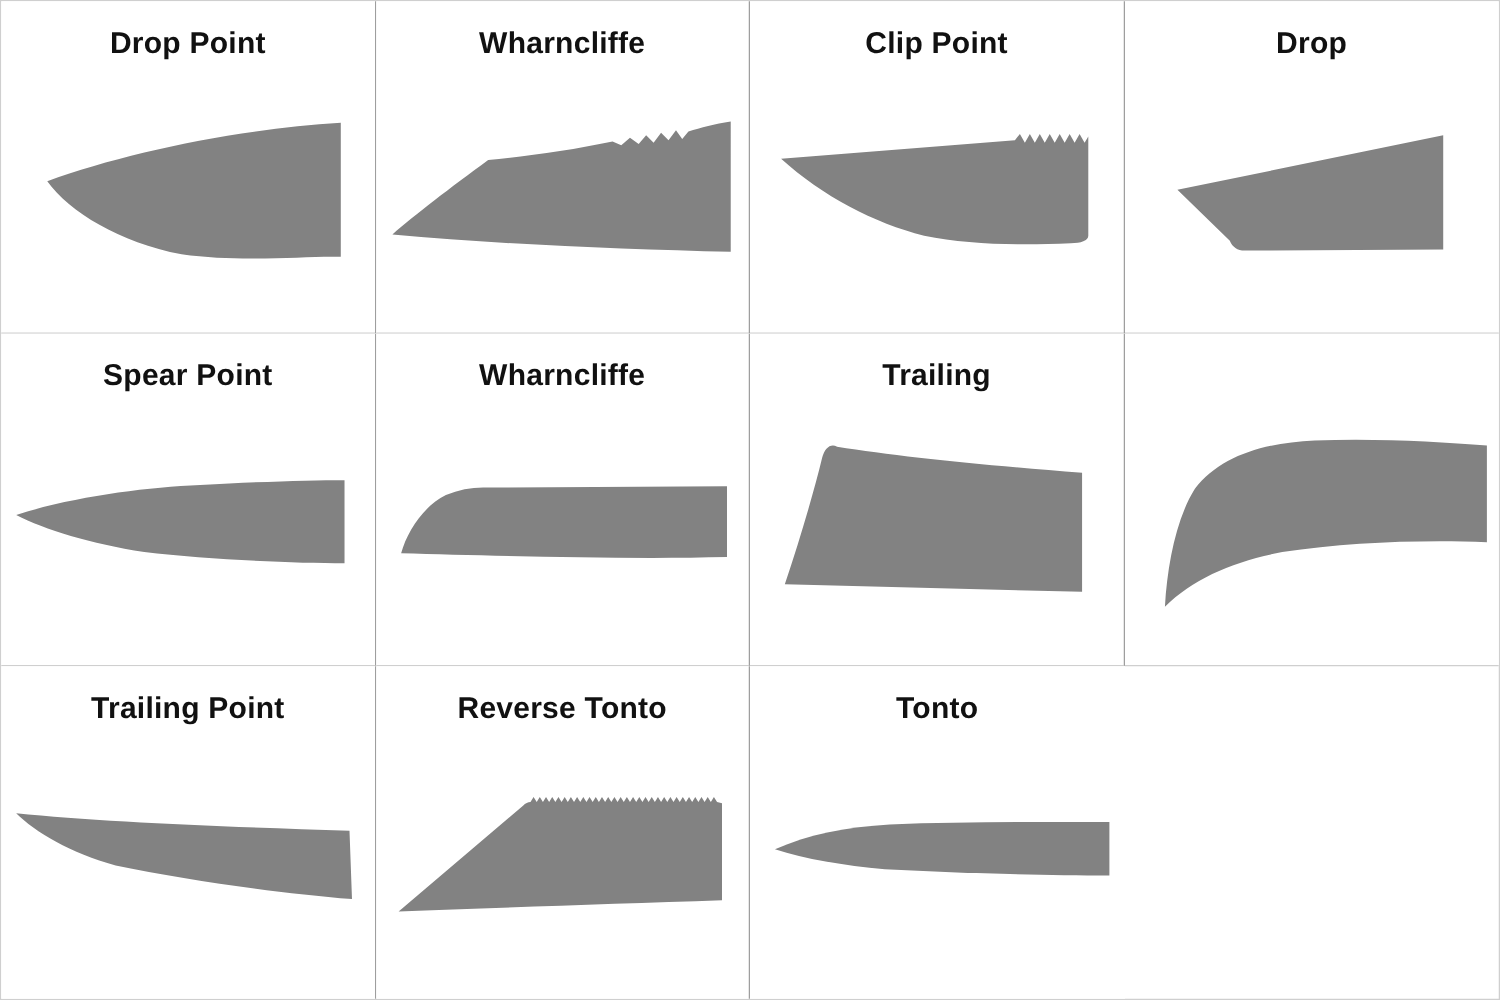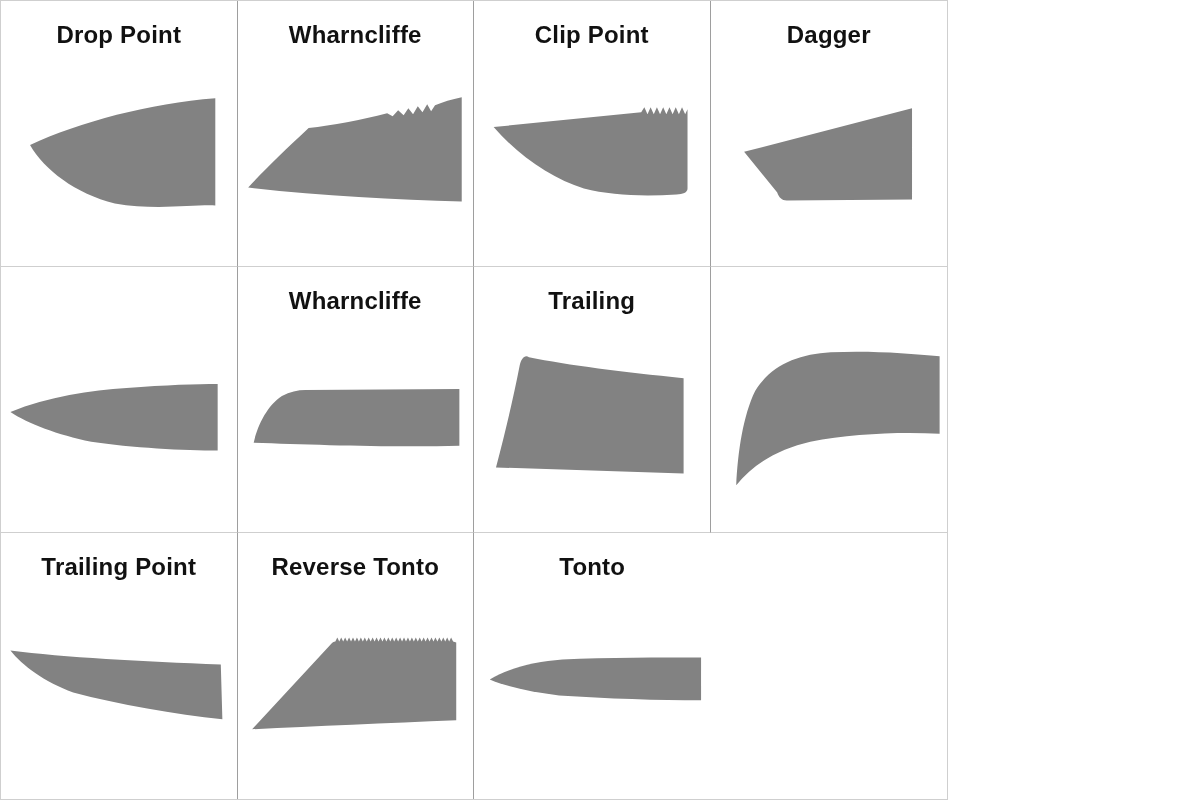--- a/index.html
+++ b/index.html
@@ -2,21 +2,21 @@
 <html><head>
 <meta charset="utf-8">
 <style>
   html, body {
     margin: 0;
     padding: 0;
     background: #ffffff;
     font-family: "Liberation Sans", sans-serif;
   }
   .board {
-    width: 948px;
+    width: 1200px;
     height: 800px;
     box-sizing: border-box;
     display: grid;
     grid-template-columns: repeat(4, 1fr);
     grid-template-rows: repeat(3, 1fr);
     border: 1px solid #cfcfcf;
     background: #ffffff;
   }
   .cell {
     position: relative;
@@ -69,27 +69,28 @@
   </div>
 
   <div class="cell">
     <div class="cell-label">Clip Point</div>
     <svg class="blade-svg" viewBox="0 0 300 267" preserveAspectRatio="none">
       <path class="blade" d="M25,127 L213,112 L217,107 L221,114 L225,107 L229,114 L233,107 L237,114 L241,107 L245,114 L249,107 L253,114 L257,107 L261,114 L265,107 L269,114 L272,109 L272,189 C272,193 266,195 258,195 C215,197 175,196 140,189 C100,179 58,157 25,127 Z" fill="#828282"></path>
     </svg>
   </div>
 
   <div class="cell last-col">
-    <div class="cell-label">Dagger</div>
+    <div class="cell-label">Drop</div>
     <svg class="blade-svg" viewBox="0 0 300 267" preserveAspectRatio="none">
       <path class="blade" d="M42,152 L255,108 L255,200 L96,201 C90,201 86,198 84,193 Z" fill="#828282"></path>
     </svg>
   </div>
 
   <div class="cell">
+    <div class="cell-label">Spear Point</div>
     <svg class="blade-svg" viewBox="0 0 300 267" preserveAspectRatio="none">
       <path class="blade" d="M12,146 C60,131 115,124 160,122 C210,119 250,118 276,118 L276,185 C235,185 165,182 115,176 C72,169 35,158 12,146 Z" fill="#828282"></path>
     </svg>
   </div>
 
   <div class="cell">
     <div class="cell-label">Wharncliffe</div>
     <svg class="blade-svg" viewBox="0 0 300 267" preserveAspectRatio="none">
       <path class="blade" d="M20,177 C25,159 38,139 56,130 C66,126 76,124 86,124 L282,123 L282,180 C200,182 95,179 20,177 Z" fill="#828282"></path>
     </svg>

